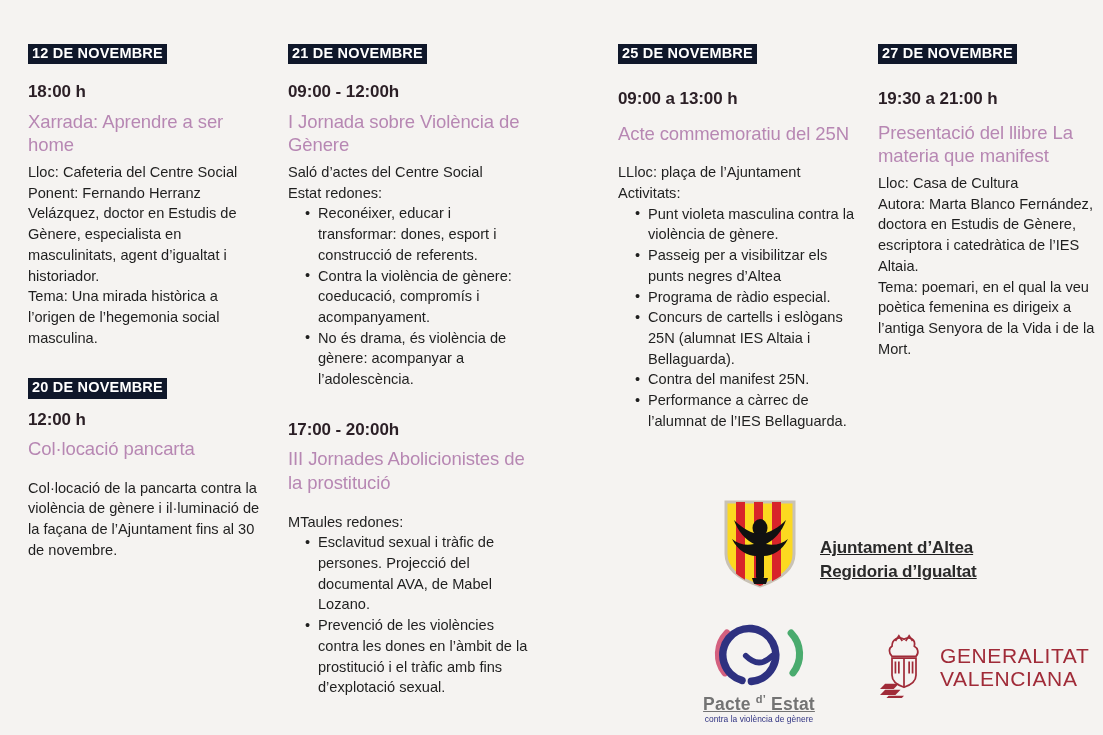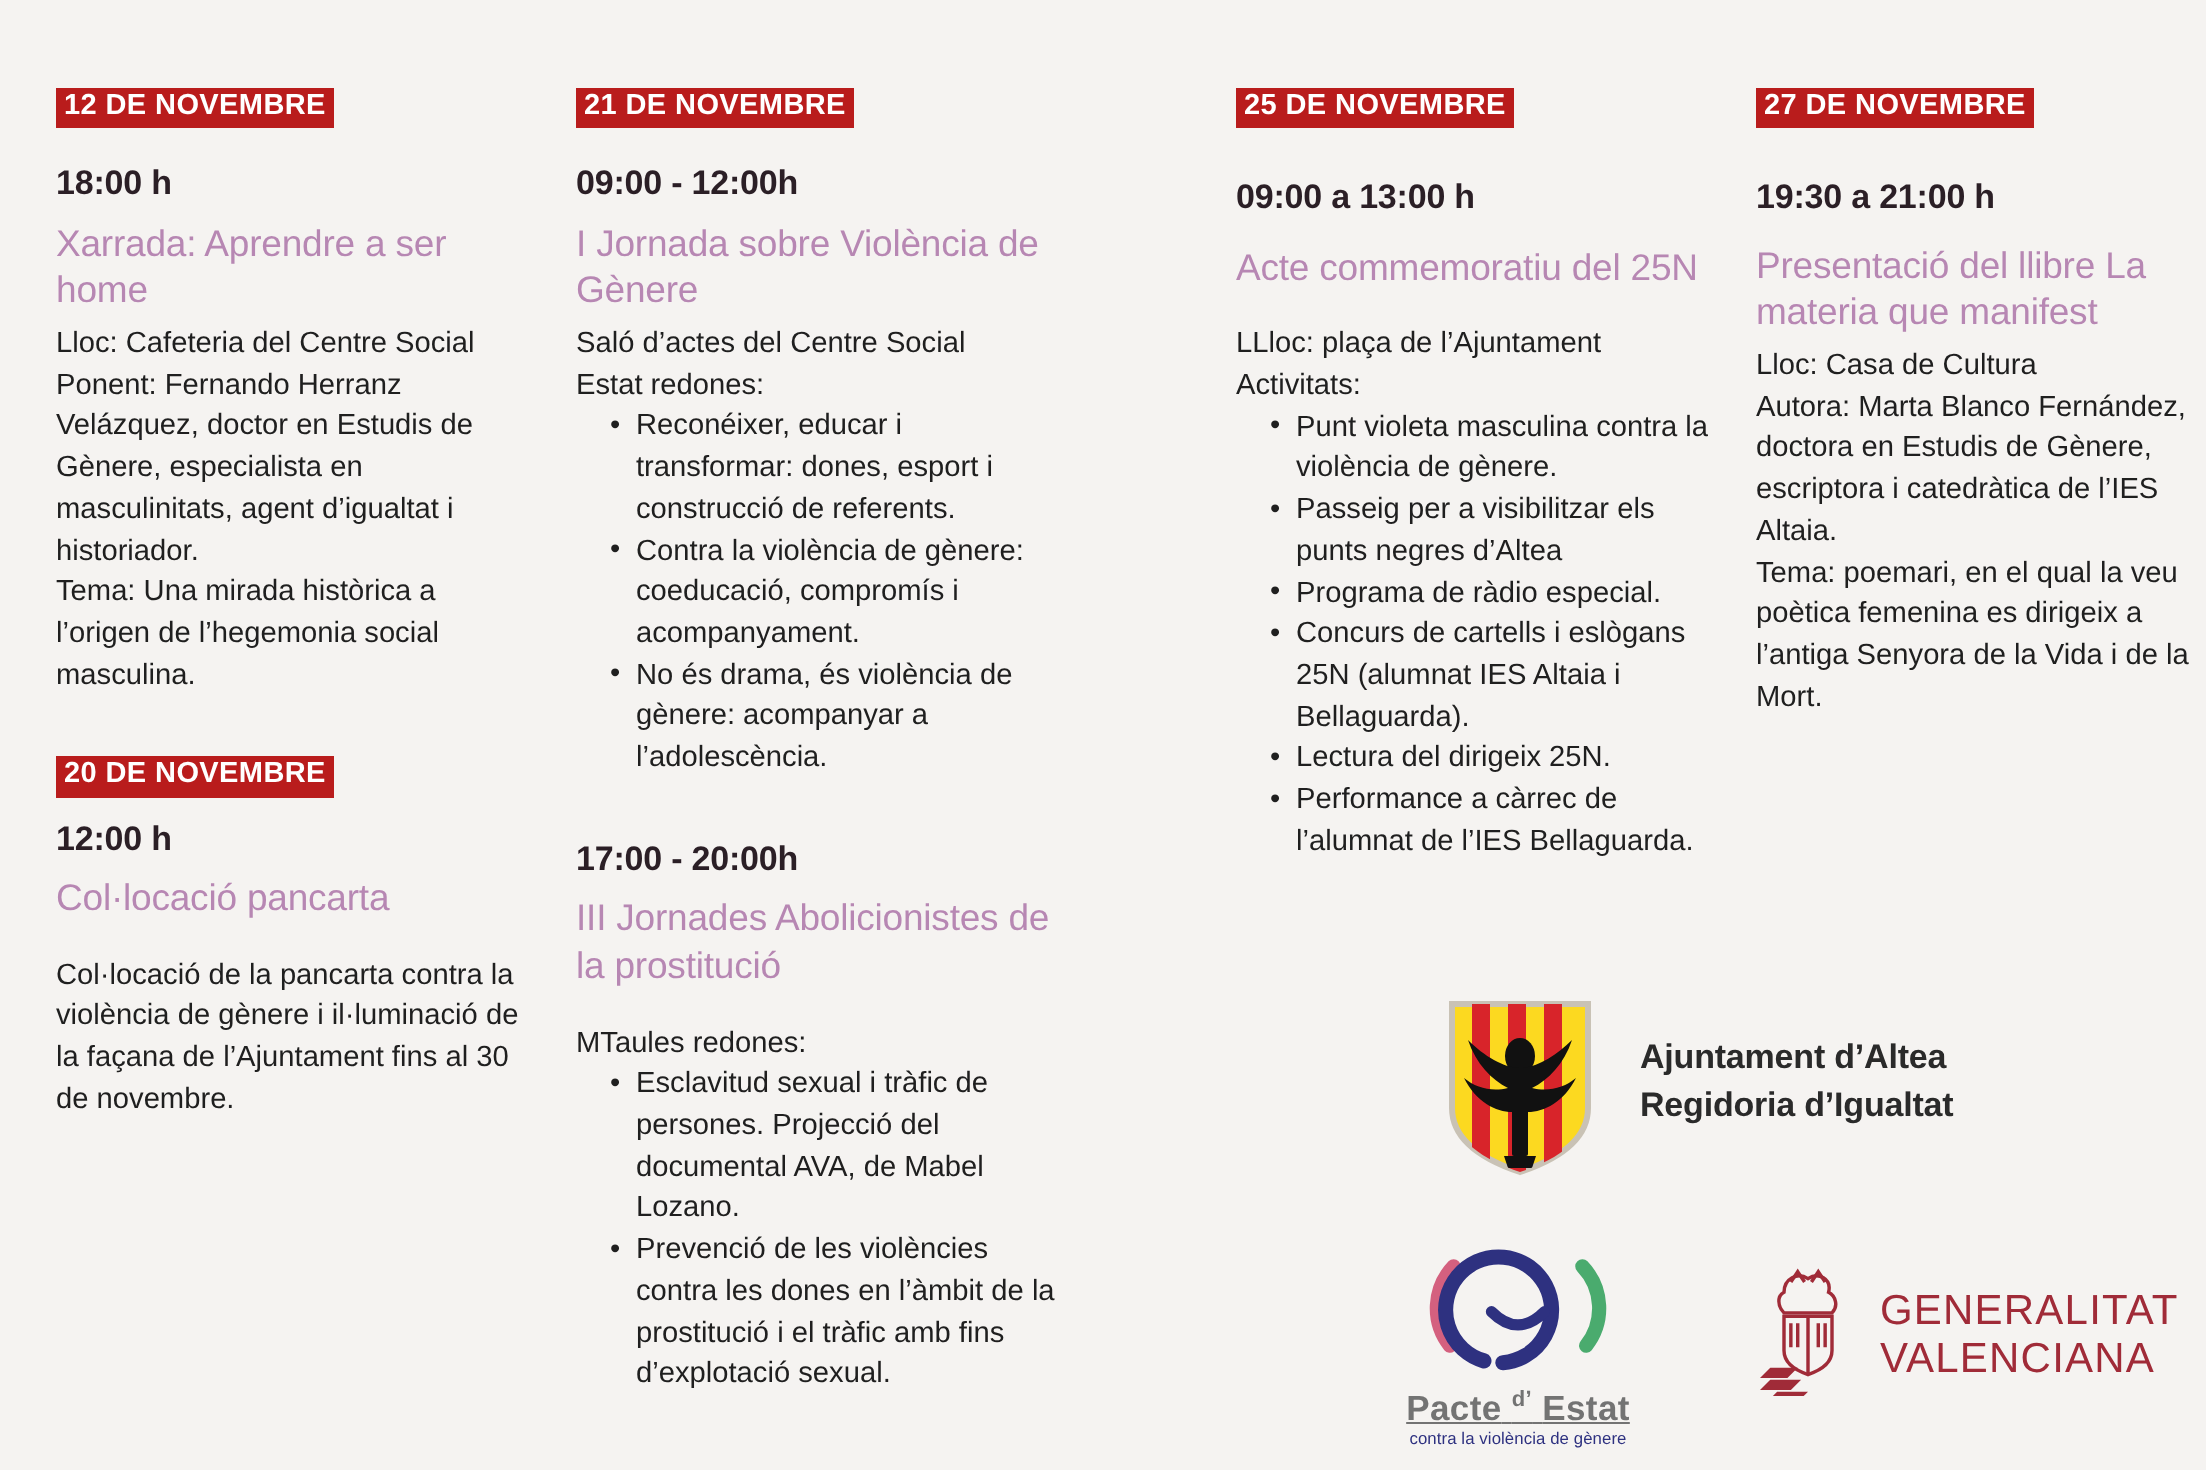--- a/index.html
+++ b/index.html
@@ -33,21 +33,21 @@
   .col-2 { left: 288px; width: 240px; }
   .col-3 { left: 618px; width: 248px; }
   .col-4 { left: 878px; width: 218px; }
 
   
   .block { margin-bottom: 0; }
   .block + .block { margin-top: 26px; }
 
   .date-badge {
     display: inline-block;
-    background: #b91c1c;
+    background: #0f172a;
     color: #ffffff;
     font-size: 14.5px;
     font-weight: 700;
     letter-spacing: 0.2px;
     padding: 2px 4px 3px 4px;
     line-height: 1.05;
   }
 
   .time {
     font-size: 17px;
@@ -98,22 +98,23 @@
     font-size: 14.6px;
     line-height: 1.42;
   }
 
   
   .ajuntament-row {
     position: absolute;
     left: 722px;
     top: 498px;
     display: flex;
-    align-items: center;
+    align-items: flex-end;
     gap: 22px;
+    text-decoration: underline;
   }
   .shield-wrap { width: 76px; height: 86px; }
   .ajuntament-text {
     font-size: 17px;
     font-weight: 700;
     color: #2a2a2a;
     line-height: 1.42;
     letter-spacing: -0.1px;
   }
 
@@ -231,21 +232,21 @@
       <div class="date-badge">25 DE NOVEMBRE</div>
       <div class="time" style="margin-top:25px">09:00 a 13:00 h</div>
       <div class="title" style="margin-top:12px">Acte commemoratiu del 25N</div>
       <div class="body-text spaced">LLloc: plaça de l’Ajuntament
 Activitats:</div>
       <ul class="bullets">
         <li>Punt violeta masculina contra la violència de gènere.</li>
         <li>Passeig per a visibilitzar els punts negres d’Altea</li>
         <li>Programa de ràdio especial.</li>
         <li>Concurs de cartells i eslògans 25N (alumnat IES Altaia i Bellaguarda).</li>
-        <li>Lectura del dirigeix 25N.</li>
+        <li>Contra del manifest 25N.</li>
         <li>Performance a càrrec de l’alumnat de l’IES Bellaguarda.</li>
       </ul>
     </div>
 
   </div>
 
   <div class="col col-4">
 
     <div class="block">
       <div class="date-badge">27 DE NOVEMBRE</div>

